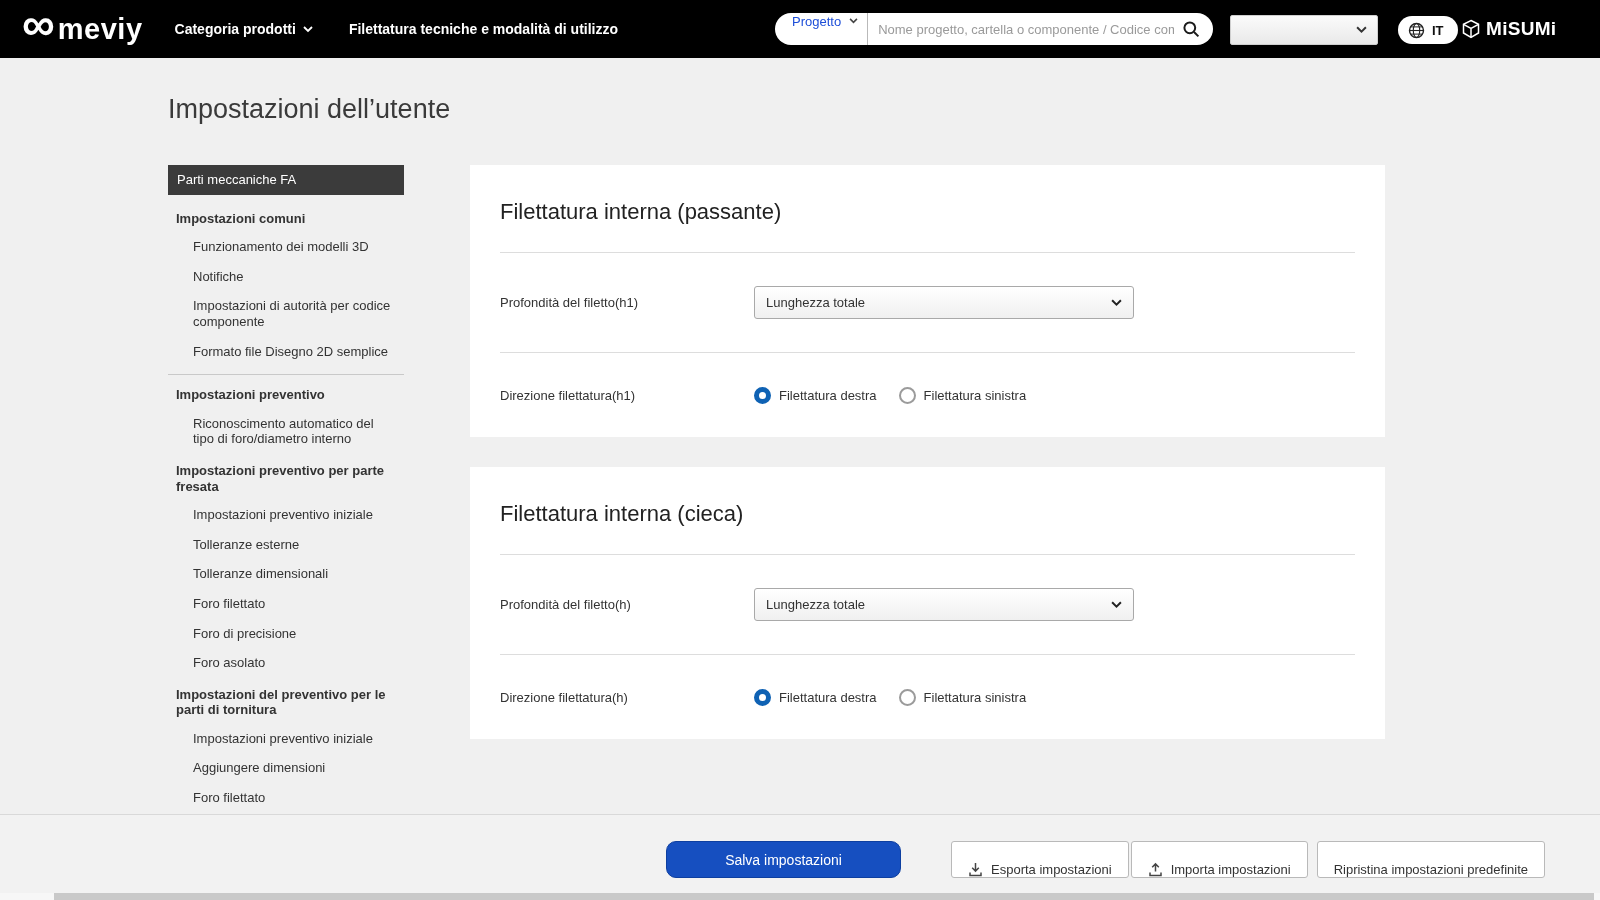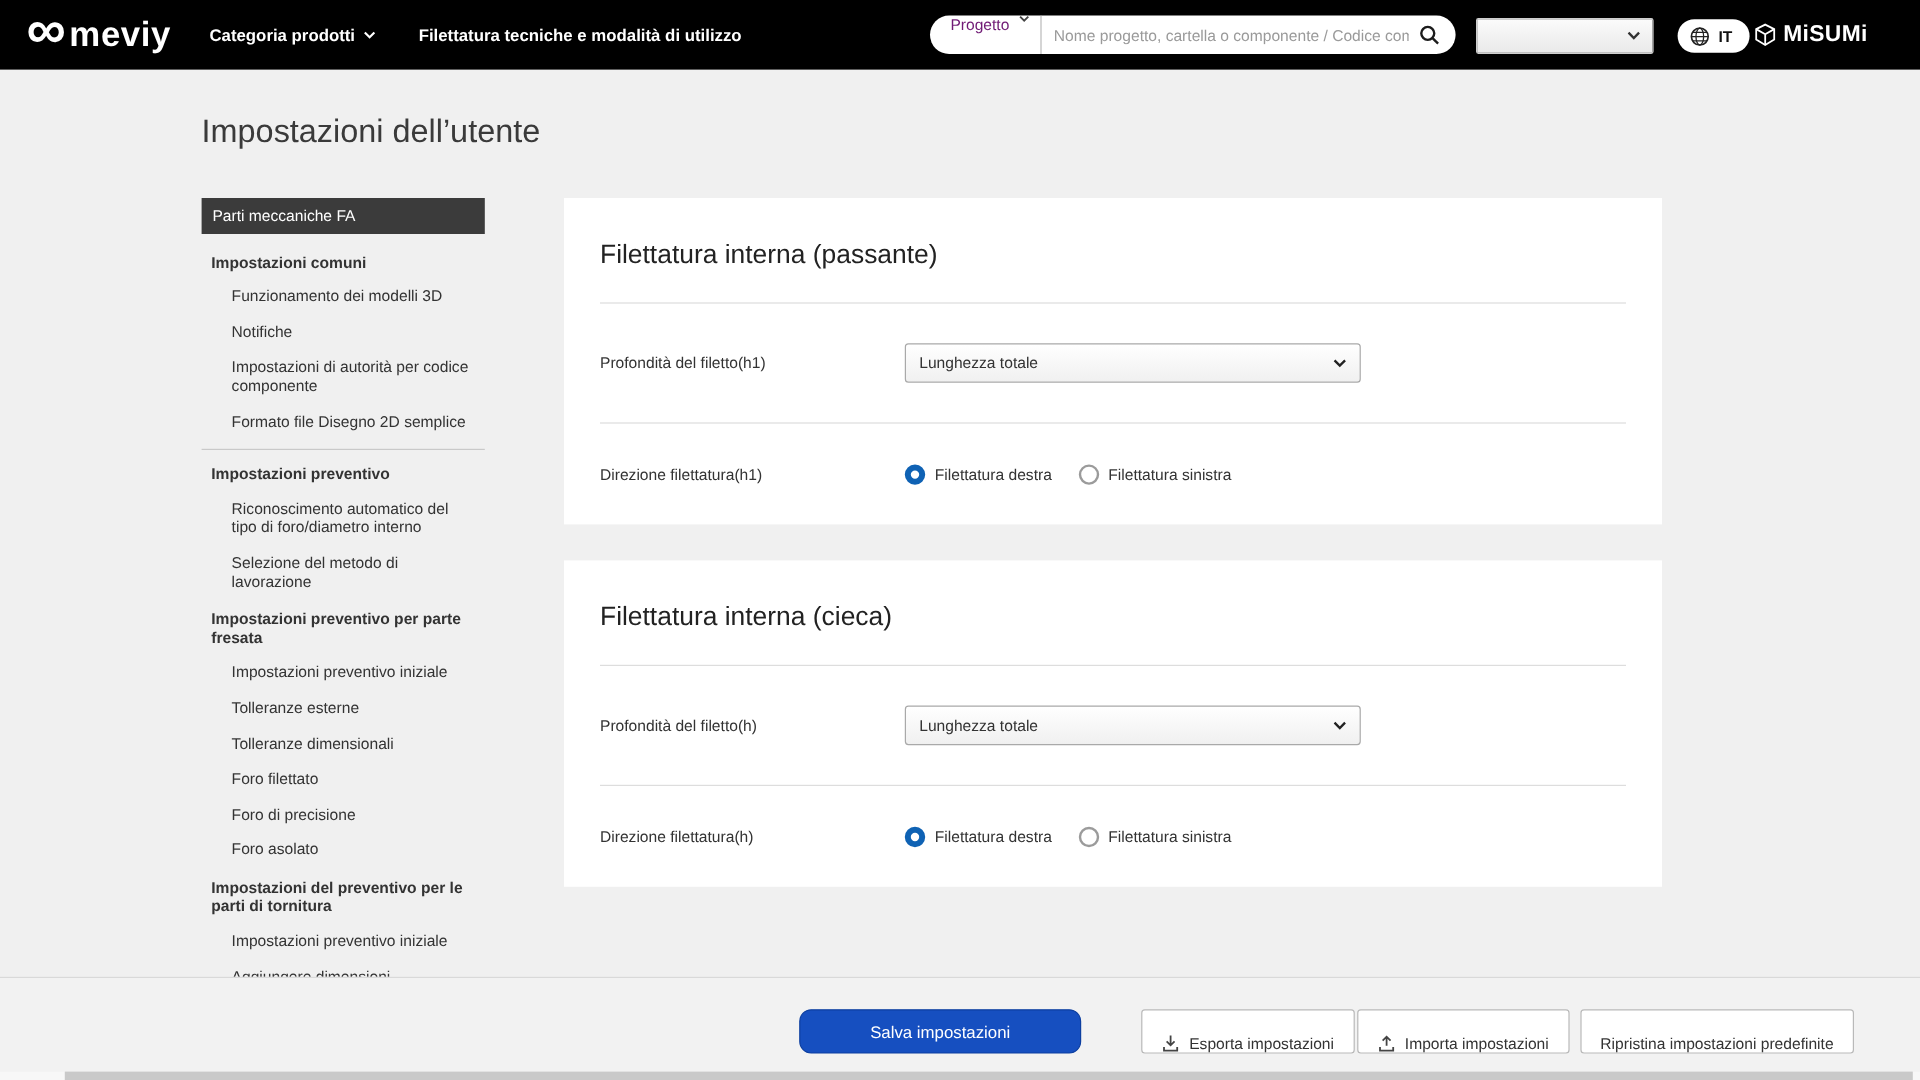--- a/index.html
+++ b/index.html
@@ -25,22 +25,22 @@
   }
   .logo{display:flex;align-items:center;color:#fff;margin-left:22px;cursor:pointer;}
   .logo .inf{font-size:46px;font-weight:700;line-height:1;margin-right:3px;transform:translateY(-5px);}
   .logo .word{font-size:29px;font-weight:700;letter-spacing:.5px;}
   .topnav{display:flex;align-items:center;margin-left:32px;gap:36px;}
   .topnav .nav-item{color:#fff;font-size:14px;font-weight:700;display:flex;align-items:center;gap:7px;cursor:pointer;white-space:nowrap;}
   .searchpill{
     position:absolute;left:775px;top:13px;width:438px;height:32px;
     background:#fff;border-radius:16px;display:flex;align-items:center;overflow:hidden;
   }
-  .scope{height:100%;display:flex;align-items:flex-start;gap:8px;padding:0 9px 16px 17px;
-    font-size:13px;color:#701a75;border-right:1px solid #b9b9b9;cursor:pointer;white-space:nowrap;}
+  .scope{height:100%;display:flex;align-items:center;gap:8px;padding:0 9px 16px 17px;
+    font-size:13px;color:#1d4ed8;border-right:1px solid #b9b9b9;cursor:pointer;white-space:nowrap;}
   .searchpill input{flex:1;min-width:0;border:none;outline:none;font-size:13px;padding:0 4px 0 10px;color:#333;background:transparent;}
   .searchpill input::placeholder{color:#9a9a9a;}
   .search-btn{display:flex;align-items:center;padding:0 13px 0 4px;cursor:pointer;}
   .hselect{
     position:absolute;left:1230px;top:15px;width:148px;height:30px;
     background:linear-gradient(#fbfbfb,#e9e9e9);border:1px solid #cfcfcf;border-radius:2px;
     display:flex;align-items:center;justify-content:flex-end;padding-right:10px;cursor:pointer;
   }
   .langpill{
     position:absolute;left:1398px;top:16px;height:28px;border-radius:14px;background:#fff;
@@ -183,23 +183,20 @@
       <span>Impostazioni di autorità per codice componente</span>
     </div>
     <div class="snav t-item divider-after">
       <span>Formato file Disegno 2D semplice</span>
     </div>
     <div class="snav t-category">
       <span>Impostazioni preventivo</span>
     </div>
     <div class="snav t-item">
       <span>Riconoscimento automatico del tipo di foro/diametro interno</span>
-    </div>
-    <div class="snav t-item">
-      <span>Selezione del metodo di lavorazione</span>
     </div>
     <div class="snav t-category">
       <span>Impostazioni preventivo per parte fresata</span>
     </div>
     <div class="snav t-item">
       <span>Impostazioni preventivo iniziale</span>
     </div>
     <div class="snav t-item">
       <span>Tolleranze esterne</span>
     </div>

